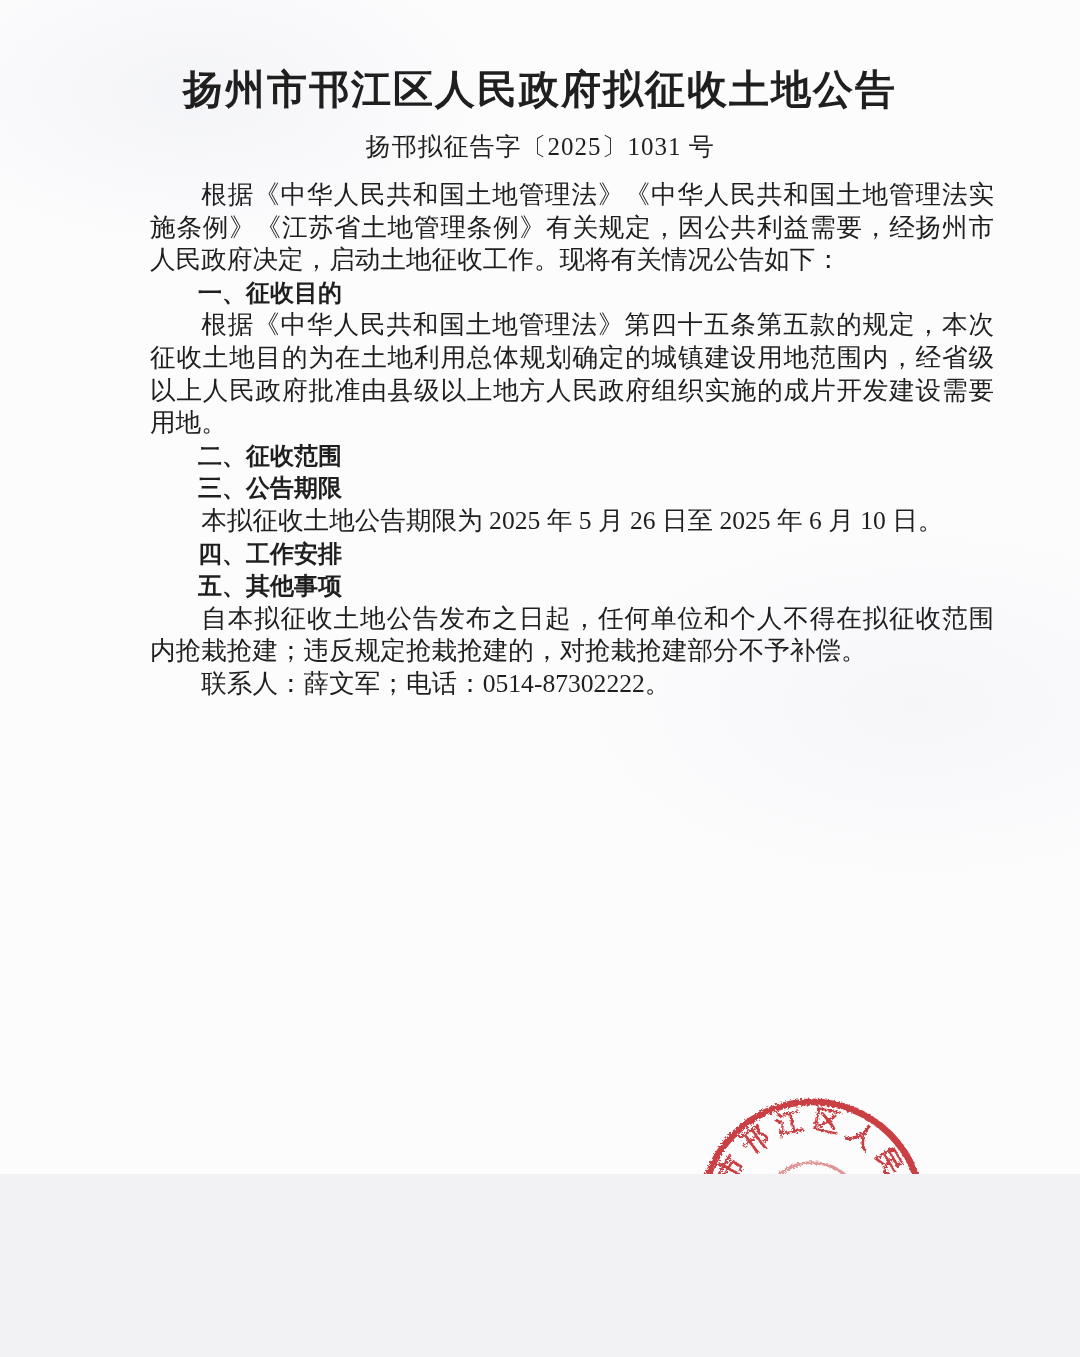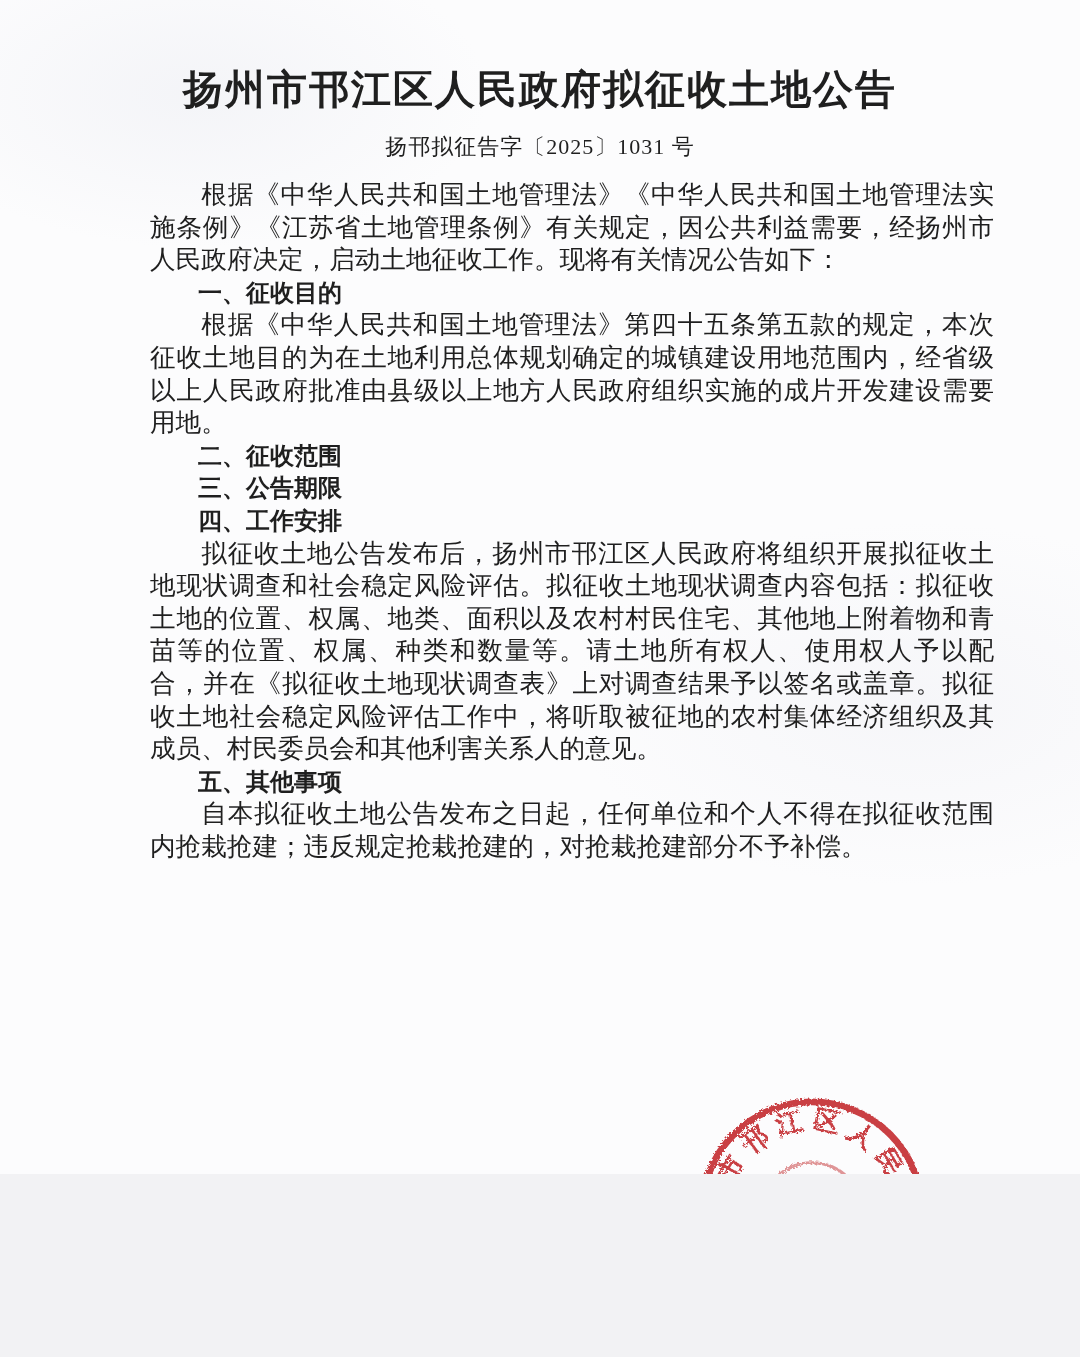--- a/index.html
+++ b/index.html
@@ -28,21 +28,21 @@
     padding:66px 120px 0 120px;
     text-align:center;
     font-size:40px;
     line-height:48px;
     font-weight:bold;
     letter-spacing:2px;
   }
   .doc-number{
     margin-top:18px;
     text-align:center;
-    font-size:22px;
+    font-size:25px;
     line-height:30px;
     letter-spacing:1px;
   }
   .doc-body{
     margin:17px 86px 0 150px;
     font-size:25.6px;
     line-height:32.6px;
     text-align:justify;
     text-justify:inter-ideograph;
   }
@@ -97,24 +97,25 @@
   <div class="doc-number">扬邗拟征告字〔2025〕1031 号</div>
 
   <div class="doc-body">
     <p class="para">根据《中华人民共和国土地管理法》《中华人民共和国土地管理法实施条例》《江苏省土地管理条例》有关规定，因公共利益需要，经扬州市人民政府决定，启动土地征收工作。现将有关情况公告如下：</p>
 
     <div id="sections">
         <p class="section-heading">一、征收目的</p>
         <p class="para">根据《中华人民共和国土地管理法》第四十五条第五款的规定，本次征收土地目的为在土地利用总体规划确定的城镇建设用地范围内，经省级以上人民政府批准由县级以上地方人民政府组织实施的成片开发建设需要用地。</p>
         <p class="section-heading">二、征收范围</p>
         <p class="section-heading">三、公告期限</p>
+        <p class="para">本拟征收土地公告期限为 2025 年 5 月 26 日至 2025 年 6 月 10 日。</p>
         <p class="section-heading">四、工作安排</p>
-        <p class="para">拟征收土地公告发布后，扬州市邗江区人民政府将组织开展拟征收土地现状调查和社会稳定风险评估。拟征收土地现状调查内容包括：拟征收土地的位置、权属、地类、面积以及农村村民住宅、其他地上附着物和青苗等的位置、权属、种类和数量等。请土地所有权人、使用权人予以配合，并在《拟征收土地现状调查表》上对调查结果予以签名或盖章。拟征收土地社会稳定风险评估工作中，将听取被征地的农村集体经济组织及其成员、村民委员会和其他利害关系人的意见。</p>
         <p class="section-heading">五、其他事项</p>
         <p class="para">自本拟征收土地公告发布之日起，任何单位和个人不得在拟征收范围内抢栽抢建；违反规定抢栽抢建的，对抢栽抢建部分不予补偿。</p>
+        <p class="para">联系人：薛文军；电话：0514-87302222。</p>
       </div>
 
   </div>
 
   <div class="signature">
     <div>扬州市邗江区人民政府</div>
     <div>2025 年 5 月 26 日</div>
   </div>
 
   <svg class="seal" viewBox="0 0 240 240" aria-hidden="true">

